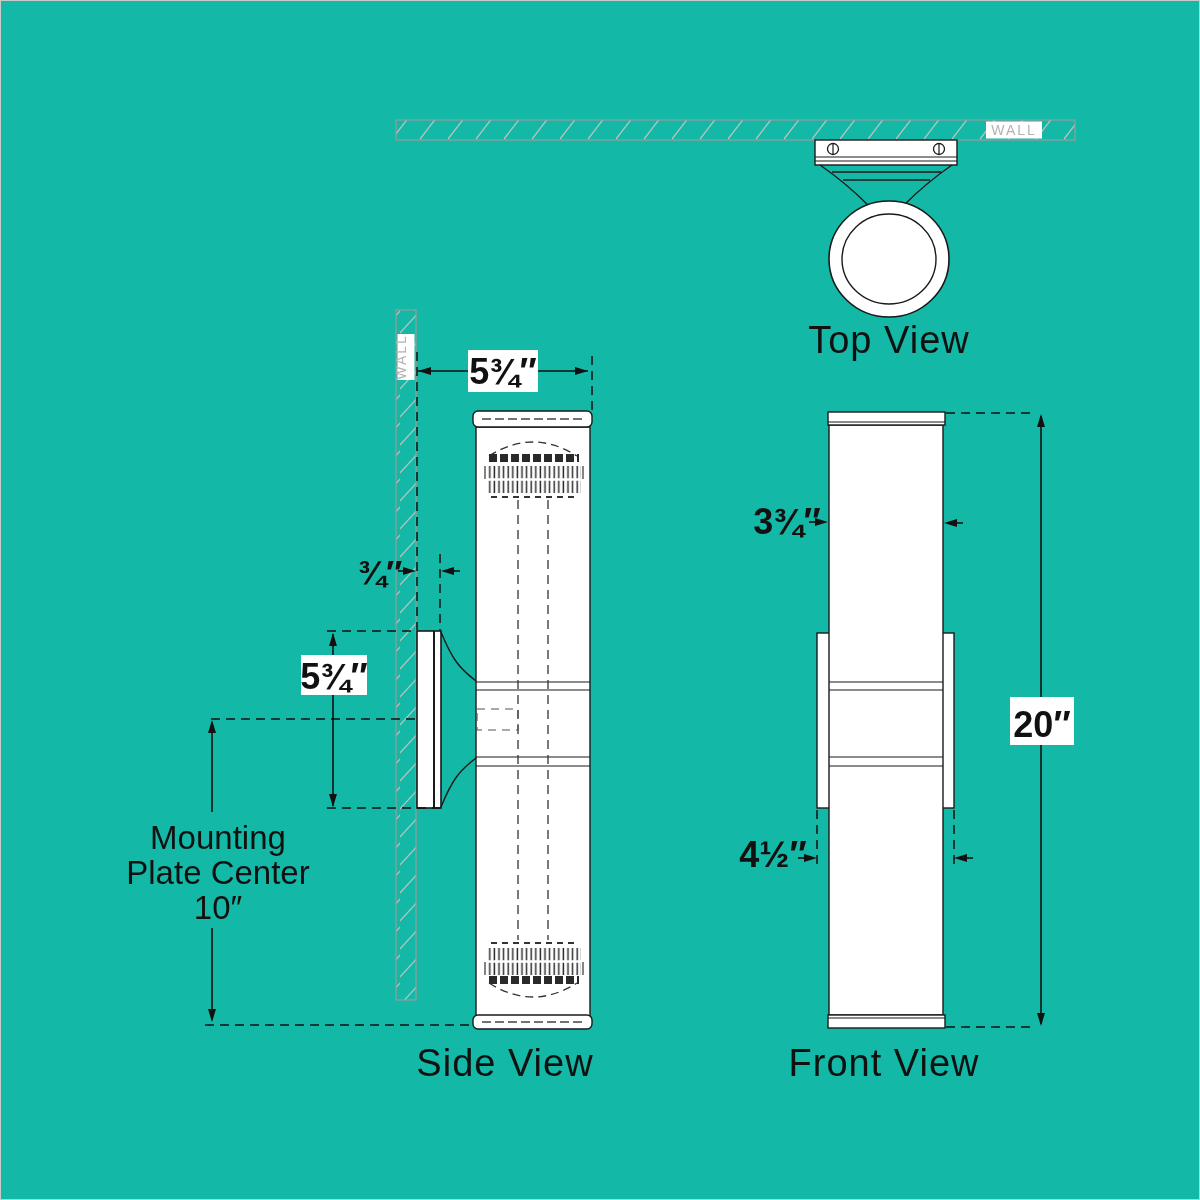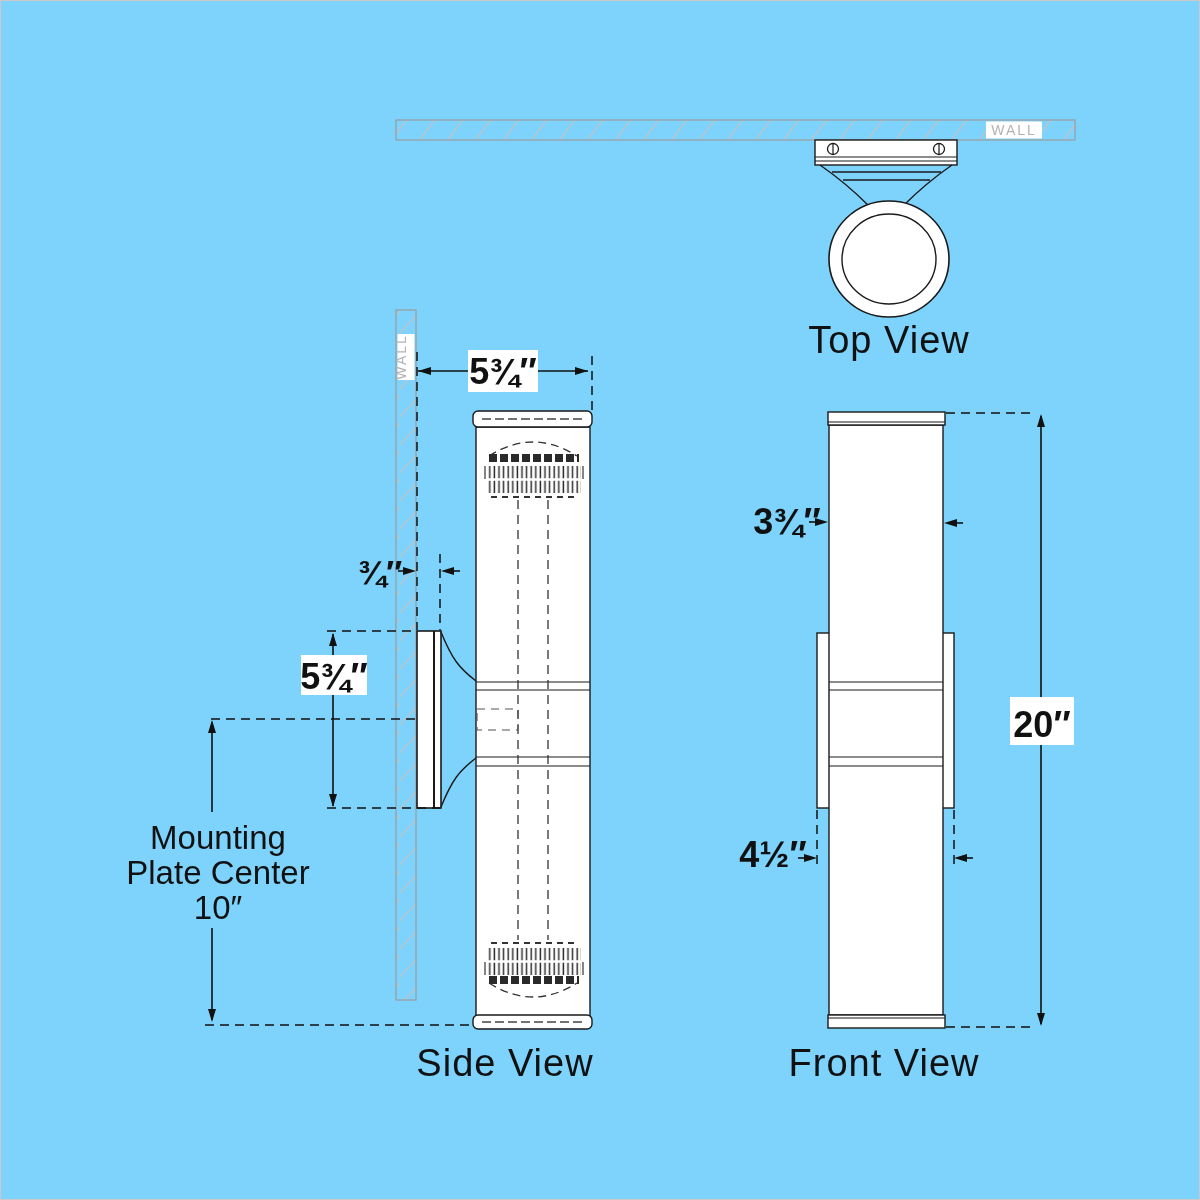--- a/index.html
+++ b/index.html
@@ -1,20 +1,20 @@
 <!DOCTYPE html>
 <html><head>
 <meta charset="utf-8">
 <style>
   html, body { margin: 0; padding: 0; background: #ffffff; }
   .canvas {
     position: relative;
     width: 1200px;
     height: 1200px;
-    background: #7dd3fc;
+    background: #14b8a6;
     font-family: "Liberation Sans", "DejaVu Sans", sans-serif;
   }
   svg { position: absolute; top: 0; left: 0; }
   text {
     font-family: "Liberation Sans", "DejaVu Sans", sans-serif;
     fill: #111111;
   }
   .dim-text   { font-size: 36px; font-weight: 700; }
   .dim-text-sm{ font-size: 34px; font-weight: 700; }
   .view-label { font-size: 38px; font-weight: 400; letter-spacing: 1px; }

